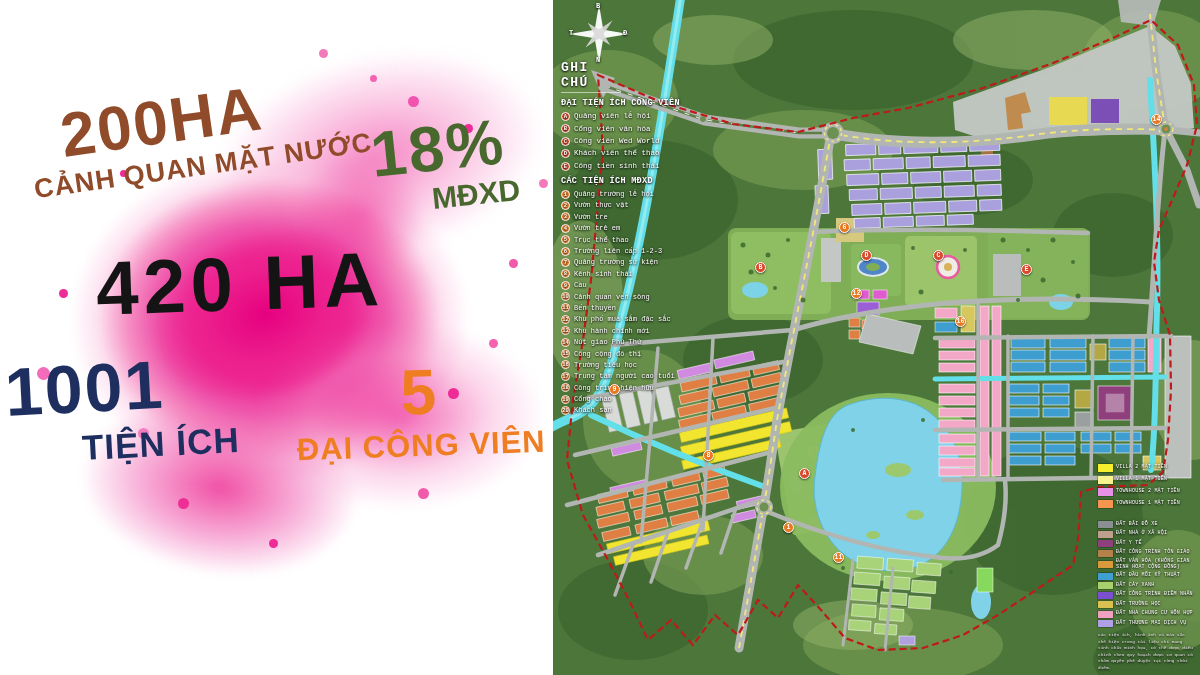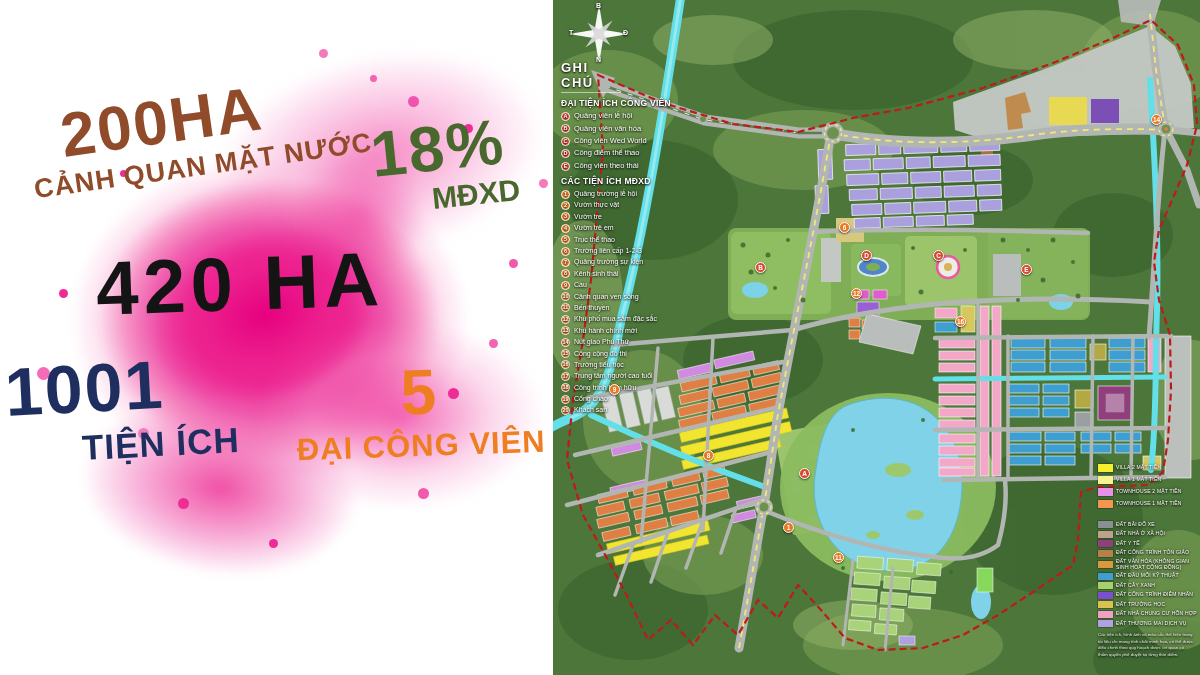--- a/index.html
+++ b/index.html
@@ -44,21 +44,21 @@
   .stat-420 { left:96px; top:246px; color:#141414; transform:rotate(-2deg); }
   .stat-420 .v { font-size:76px; letter-spacing:5px; }
   .stat-1001 { left:6px; top:352px; color:#1d2e5f; transform:rotate(-3deg); }
   .stat-1001 .v { font-size:68px; letter-spacing:2px; }
   .stat-1001 .l { font-size:35px; margin:8px 0 0 74px; letter-spacing:1px; }
   .stat-5 { left:290px; top:360px; width:260px; color:#ef7d22; transform:rotate(-2deg); text-align:center; }
   .stat-5 .v { font-size:64px; }
   .stat-5 .l { font-size:31px; margin-top:6px; letter-spacing:1px; }
 
   
-  .map { position:absolute; left:553px; top:0; width:647px; height:675px; background:#4c763a; overflow:hidden; }
+  .map { position:absolute; left:553px; top:0; width:647px; height:675px; background:#4c763a; overflow:hidden;font-family:Liberation Mono, monospace; }
   .map svg { position:absolute; left:0; top:0; }
   .shadowed { text-shadow:0 1px 2px rgba(0,0,0,.9), 0 0 3px rgba(0,0,0,.6); }
   .compass { position:absolute; left:14px; top:2px; width:64px; height:64px; color:#fff; }
   .compass .pt { position:absolute; font-size:7px; font-weight:bold; }
   .c-n { left:29px; top:0; } .c-s { left:29px; top:54px; } .c-w { left:2px; top:27px; } .c-e { left:56px; top:27px; }
   .notes { position:absolute; left:8px; top:60px; width:158px; color:#fff; }
   .notes-title { font-size:13px; font-weight:bold; letter-spacing:1.5px; padding-bottom:2px; margin-bottom:4px; border-bottom:1px solid rgba(255,255,255,.55); width:60px; }
   .sec-title { font-size:8.5px; font-weight:bold; letter-spacing:.3px; margin:5px 0 4px; }
   .note-item { display:flex; align-items:center; gap:4px; margin-bottom:3.4px; font-size:7.5px; line-height:1.15; }
   .other .note-item { margin-bottom:2.4px; font-size:7px; }
@@ -450,36 +450,36 @@
       <div class="sec-title">ĐẠI TIỆN ÍCH CÔNG VIÊN</div>
       <div class="parks">
 
           <div class="note-item">
             <span class="nbadge">A</span>
             <span>Quảng viên lễ hội</span>
           </div>
 
           <div class="note-item">
             <span class="nbadge">B</span>
-            <span>Quảng viên văn hóa</span>
+            <span>Cổng viên văn hóa</span>
           </div>
 
           <div class="note-item">
             <span class="nbadge">C</span>
             <span>Công viên Wed World</span>
           </div>
 
           <div class="note-item">
             <span class="nbadge">D</span>
-            <span>Công điểm thể thao</span>
+            <span>Khách viên thể thao</span>
           </div>
 
           <div class="note-item">
             <span class="nbadge">E</span>
-            <span>Công viên theo thái</span>
+            <span>Công tiền sinh thái</span>
           </div>
         </div>
       <div class="sec-title">CÁC TIỆN ÍCH MĐXD</div>
       <div class="other">
 
           <div class="note-item">
             <span class="nbadge">1</span>
             <span>Quảng trường lễ hội</span>
           </div>
 

